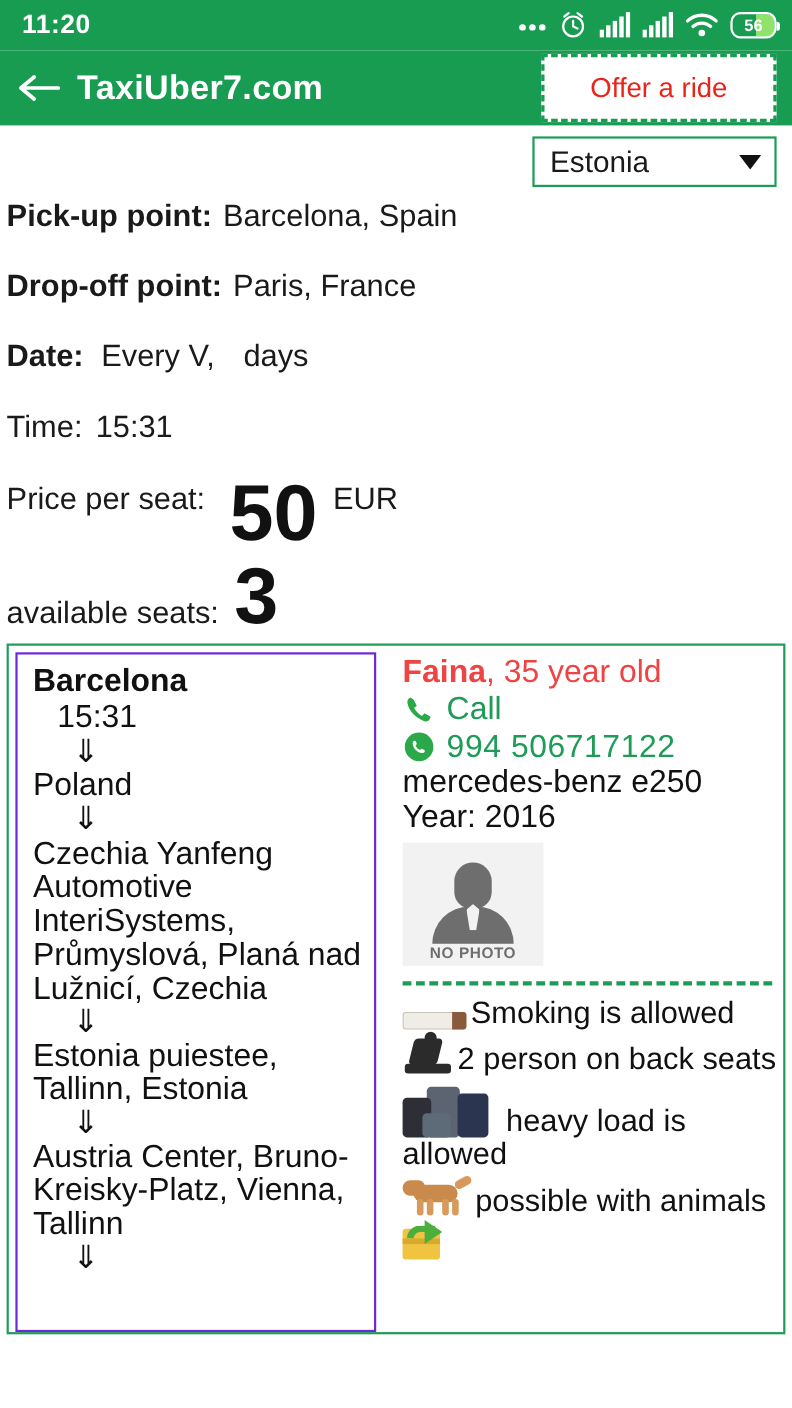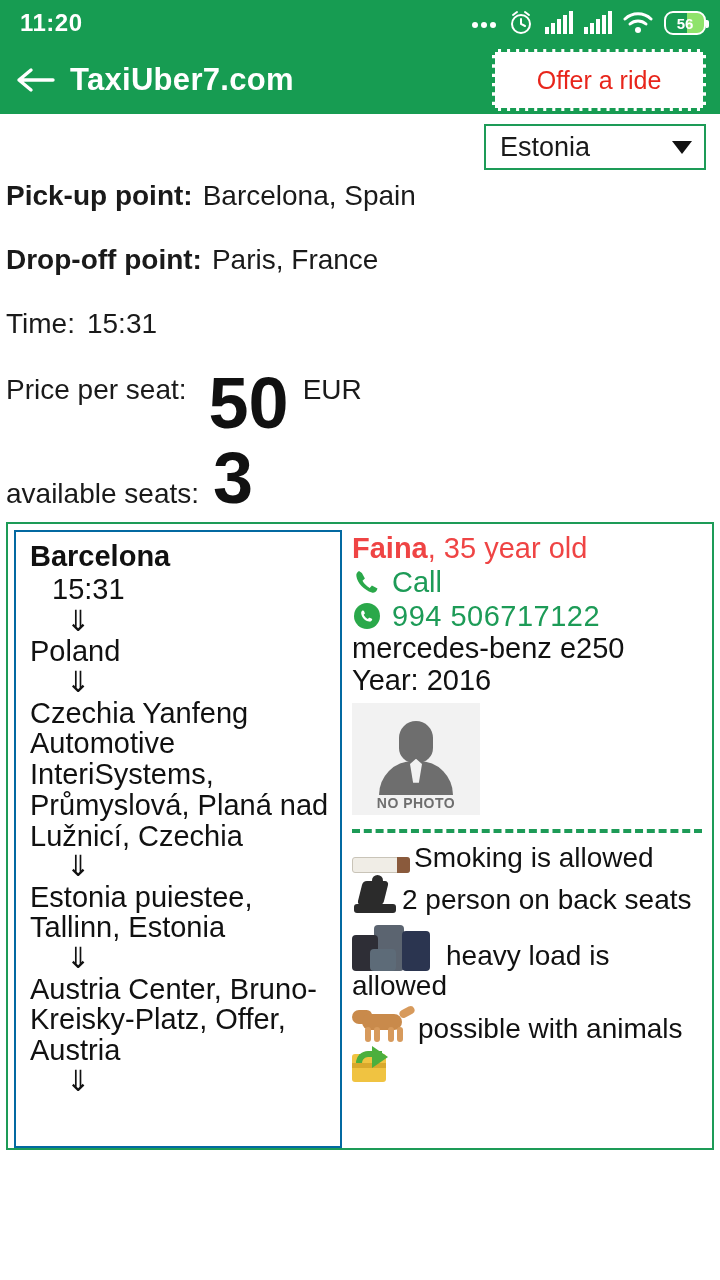--- a/index.html
+++ b/index.html
@@ -120,22 +120,22 @@
   .card {
     border: 2px solid #1d9b57;
     margin: 0 6px;
     height: 628px;
     display: flex;
     overflow: hidden;
   }
   .route-col {
     width: 328px;
     flex: none;
-    border: 2px solid #0369a1;
-    margin: 6px 0 0 6px;
+    border: 2px solid #6d28d9;
+    margin: 6px 14px 0 6px;
     padding: 8px 8px 0 14px;
     overflow: hidden;
   }
   .route-origin { font-size: 29px; font-weight: bold; color: #111; }
   .route-time { font-size: 29px; color: #111; margin-left: 22px; }
   .arrow { font-size: 29px; color: #111; margin-left: 36px; line-height: 1.05; }
   .route-stop { font-size: 29px; color: #111; line-height: 1.06; }
 
   .driver-col {
     flex: 1;
@@ -318,20 +318,25 @@
   <div class="srow">
     <span class="lbl">Pick-up point:</span>
     <span class="val" style="margin-left:10px">Barcelona, Spain</span>
   </div>
 
   <div class="srow">
     <span class="lbl">Drop-off point:</span>
     <span class="val" style="margin-left:10px">Paris, France</span>
   </div>
 
+  <div class="srow date">
+    <span class="lbl">Date:</span>
+    <span class="val">Every V,</span>
+    <span class="val val2">days</span>
+  </div>
 
   <div class="srow time">
     <span class="lbl">Time:</span>
     <span class="val">15:31</span>
   </div>
 
   <div class="srow price">
     <span class="lbl">Price per seat:</span>
     <span class="bignum">50</span>
     <span class="cur">EUR</span>
@@ -353,21 +358,21 @@
     <div class="arrow">⇓</div>
     <div class="route-stop">Poland</div>
 
     <div class="arrow">⇓</div>
     <div class="route-stop">Czechia Yanfeng Automotive InteriSystems, Průmyslová, Planá nad Lužnicí, Czechia</div>
 
     <div class="arrow">⇓</div>
     <div class="route-stop">Estonia puiestee, Tallinn, Estonia</div>
 
     <div class="arrow">⇓</div>
-    <div class="route-stop">Austria Center, Bruno-Kreisky-Platz, Offer, Austria</div>
+    <div class="route-stop">Austria Center, Bruno-Kreisky-Platz, Vienna, Tallinn</div>
 
     <div class="arrow">⇓</div>
   </div>
 
   <div class="driver-col">
 
     <div class="driver-name">
       <b>Faina</b><span>, 35 year old</span>
     </div>
 

